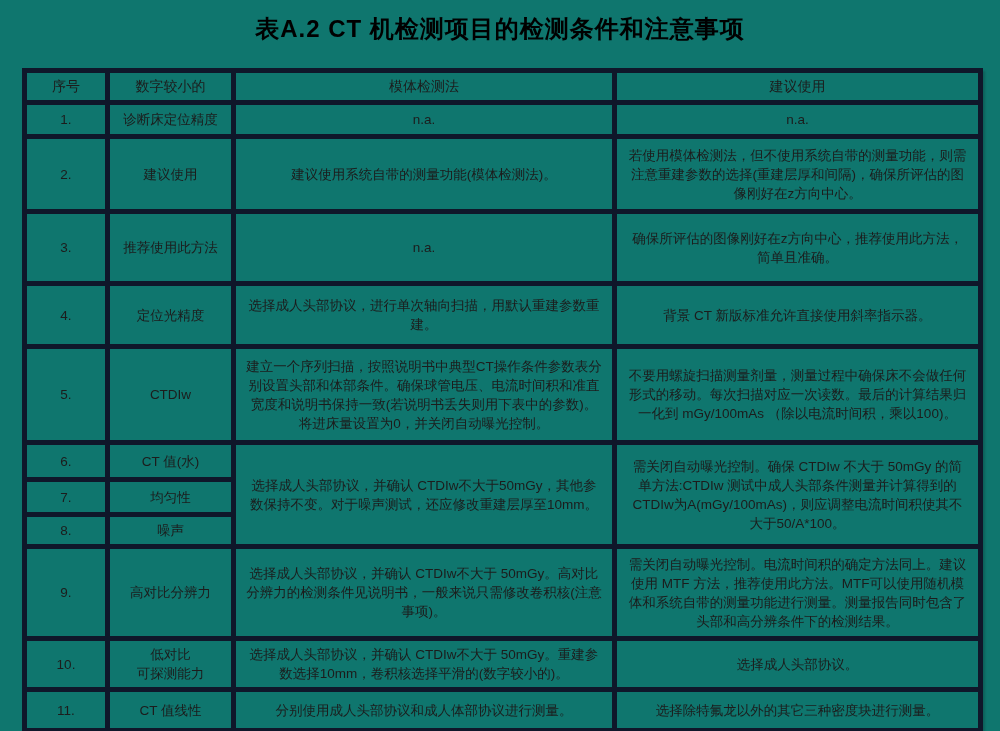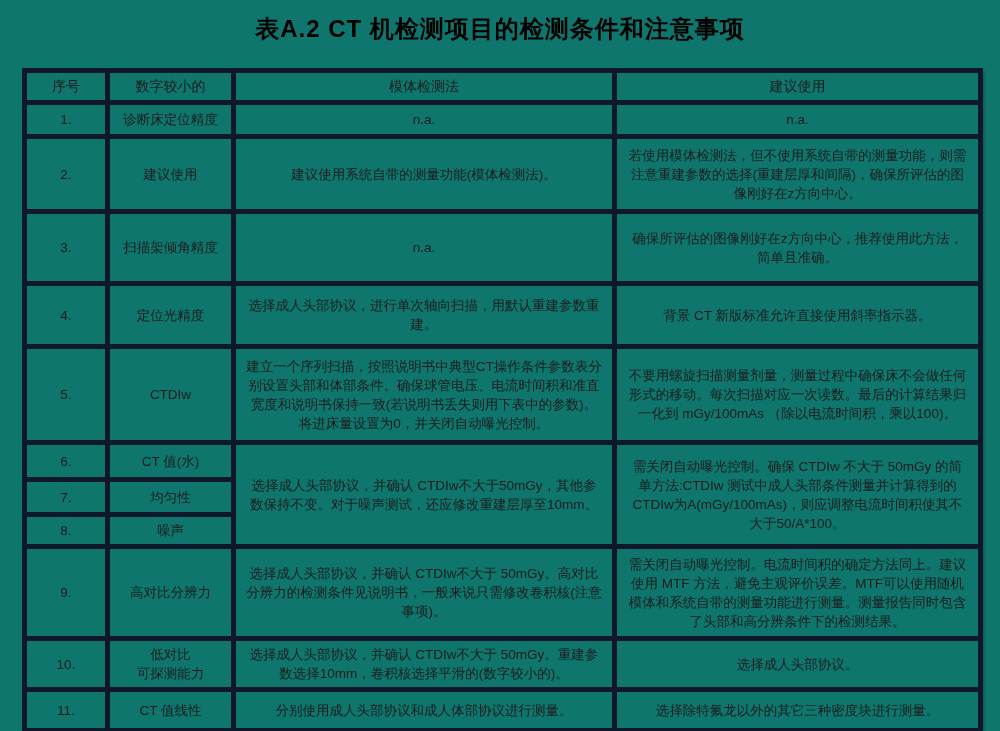--- a/index.html
+++ b/index.html
@@ -75,21 +75,21 @@
         <td class="txt">n.a.</td>
       </tr>
       <tr style="height:75px">
         <td class="center">2.</td>
         <td class="center">建议使用</td>
         <td class="txt">建议使用系统自带的测量功能(模体检测法)。</td>
         <td class="txt">若使用模体检测法，但不使用系统自带的测量功能，则需注意重建参数的选择(重建层厚和间隔)，确保所评估的图像刚好在z方向中心。</td>
       </tr>
       <tr style="height:72px">
         <td class="center">3.</td>
-        <td class="center">扫描架倾角精度</td>
+        <td class="center">推荐使用此方法</td>
         <td class="txt">n.a.</td>
         <td class="txt">确保所评估的图像刚好在z方向中心，推荐使用此方法，简单且准确。</td>
       </tr>
       <tr style="height:63px">
         <td class="center">4.</td>
         <td class="center">定位光精度</td>
         <td class="txt">选择成人头部协议，进行单次轴向扫描，用默认重建参数重建。</td>
         <td class="txt">背景 CT 新版标准允许直接使用斜率指示器。</td>
       </tr>
       <tr style="height:96px">
@@ -109,21 +109,21 @@
         <td class="center">均匀性</td>
       </tr>
       <tr style="height:30px">
         <td class="center">8.</td>
         <td class="center">噪声</td>
       </tr>
       <tr style="height:92px">
         <td class="center">9.</td>
         <td class="center">高对比分辨力</td>
         <td class="txt">选择成人头部协议，并确认 CTDIw不大于 50mGy。高对比分辨力的检测条件见说明书，一般来说只需修改卷积核(注意事项)。</td>
-        <td class="txt">需关闭自动曝光控制。电流时间积的确定方法同上。建议使用 MTF 方法，避免主观评价误差。MTF可以使用随机模体和系统自带的测量功能进行测量。测量报告同时包含了头部和高分辨条件下的检测结果。</td>
+        <td class="txt">需关闭自动曝光控制。电流时间积的确定方法同上。建议使用 MTF 方法，推荐使用此方法。MTF可以使用随机模体和系统自带的测量功能进行测量。测量报告同时包含了头部和高分辨条件下的检测结果。</td>
       </tr>
       <tr style="height:48px">
         <td class="center">10.</td>
         <td class="center prelines">低对比
 可探测能力</td>
         <td class="txt">选择成人头部协议，并确认 CTDIw不大于 50mGy。重建参数选择10mm，卷积核选择平滑的(数字较小的)。</td>
         <td class="txt">选择成人头部协议。</td>
       </tr>
       <tr style="height:41px">
         <td class="center">11.</td>

